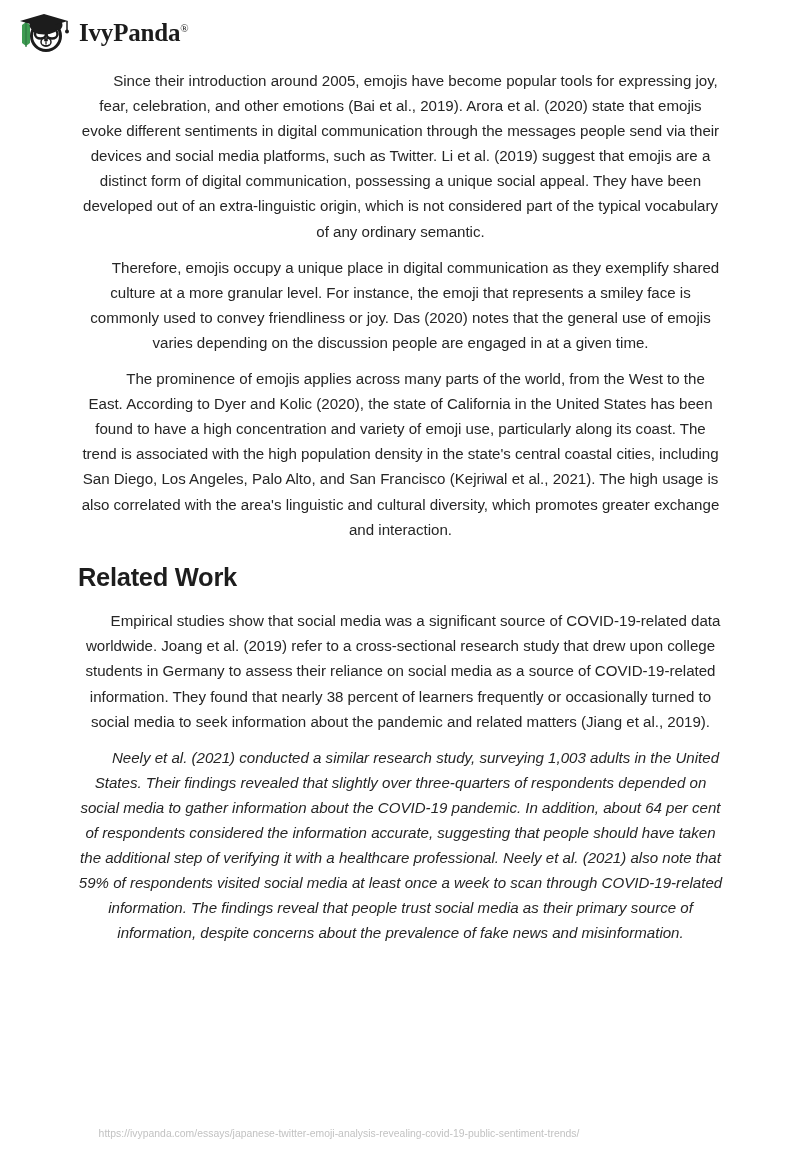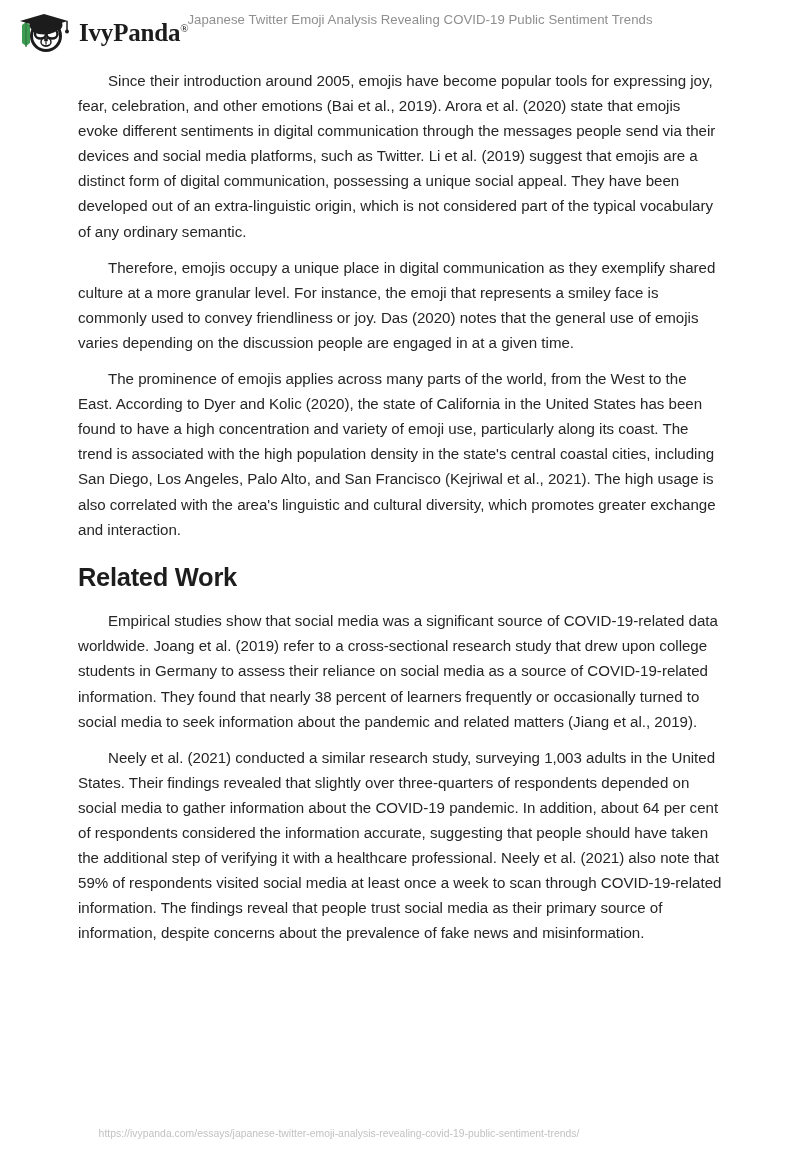--- a/index.html
+++ b/index.html
@@ -72,24 +72,24 @@
     left: 78px;
     top: 68px;
     width: 645px;
   }
   .para {
     font-size: 15.1px;
     line-height: 25.1px;
     color: #262626;
     margin: 0 0 11px 0;
     text-indent: 30px;
-    text-align: left;
+    text-align: center;
     letter-spacing: -0.01px;
   }
-  .para:last-child { margin-bottom: 0; }
+  .para:last-child { margin-bottom: 0; font-style: italic; }
 
   .section-heading {
     font-size: 25.5px;
     font-weight: 700;
     color: #1d1d1d;
     margin: 20px 0 16px 0;
     line-height: 1.2;
     letter-spacing: -0.3px;
   }
 
@@ -137,21 +137,20 @@
 
       <path d="M52 8 L100 22 L52 36 L4 22 Z" fill="#1c1c1c"></path>
       <path d="M30 27 L30 44 Q52 54 74 44 L74 27" fill="#1c1c1c"></path>
 
       <path d="M98 22 L98 40" stroke="#1c1c1c" stroke-width="3" fill="none"></path>
       <circle cx="98" cy="43" r="4" fill="#1c1c1c"></circle>
     </svg>
     <span class="brand-wordmark"><span>IvyPanda</span><span class="reg">®</span></span>
   </div>
 
-  <div class="header-title">Japanese Twitter Emoji Analysis Revealing COVID-19 Public Sentiment Trends</div>
 </div>
 
 <div class="content">
 
   <p class="para">Since their introduction around 2005, emojis have become popular tools for expressing joy, fear, celebration, and other emotions (Bai et al., 2019). Arora et al. (2020) state that emojis evoke different sentiments in digital communication through the messages people send via their devices and social media platforms, such as Twitter. Li et al. (2019) suggest that emojis are a distinct form of digital communication, possessing a unique social appeal. They have been developed out of an extra-linguistic origin, which is not considered part of the typical vocabulary of any ordinary semantic.</p>
   <p class="para">Therefore, emojis occupy a unique place in digital communication as they exemplify shared culture at a more granular level. For instance, the emoji that represents a smiley face is commonly used to convey friendliness or joy. Das (2020) notes that the general use of emojis varies depending on the discussion people are engaged in at a given time.</p>
   <p class="para">The prominence of emojis applies across many parts of the world, from the West to the East. According to Dyer and Kolic (2020), the state of California in the United States has been found to have a high concentration and variety of emoji use, particularly along its coast. The trend is associated with the high population density in the state's central coastal cities, including San Diego, Los Angeles, Palo Alto, and San Francisco (Kejriwal et al., 2021). The high usage is also correlated with the area's linguistic and cultural diversity, which promotes greater exchange and interaction.</p>
 
   <h2 class="section-heading">Related Work</h2>
 

